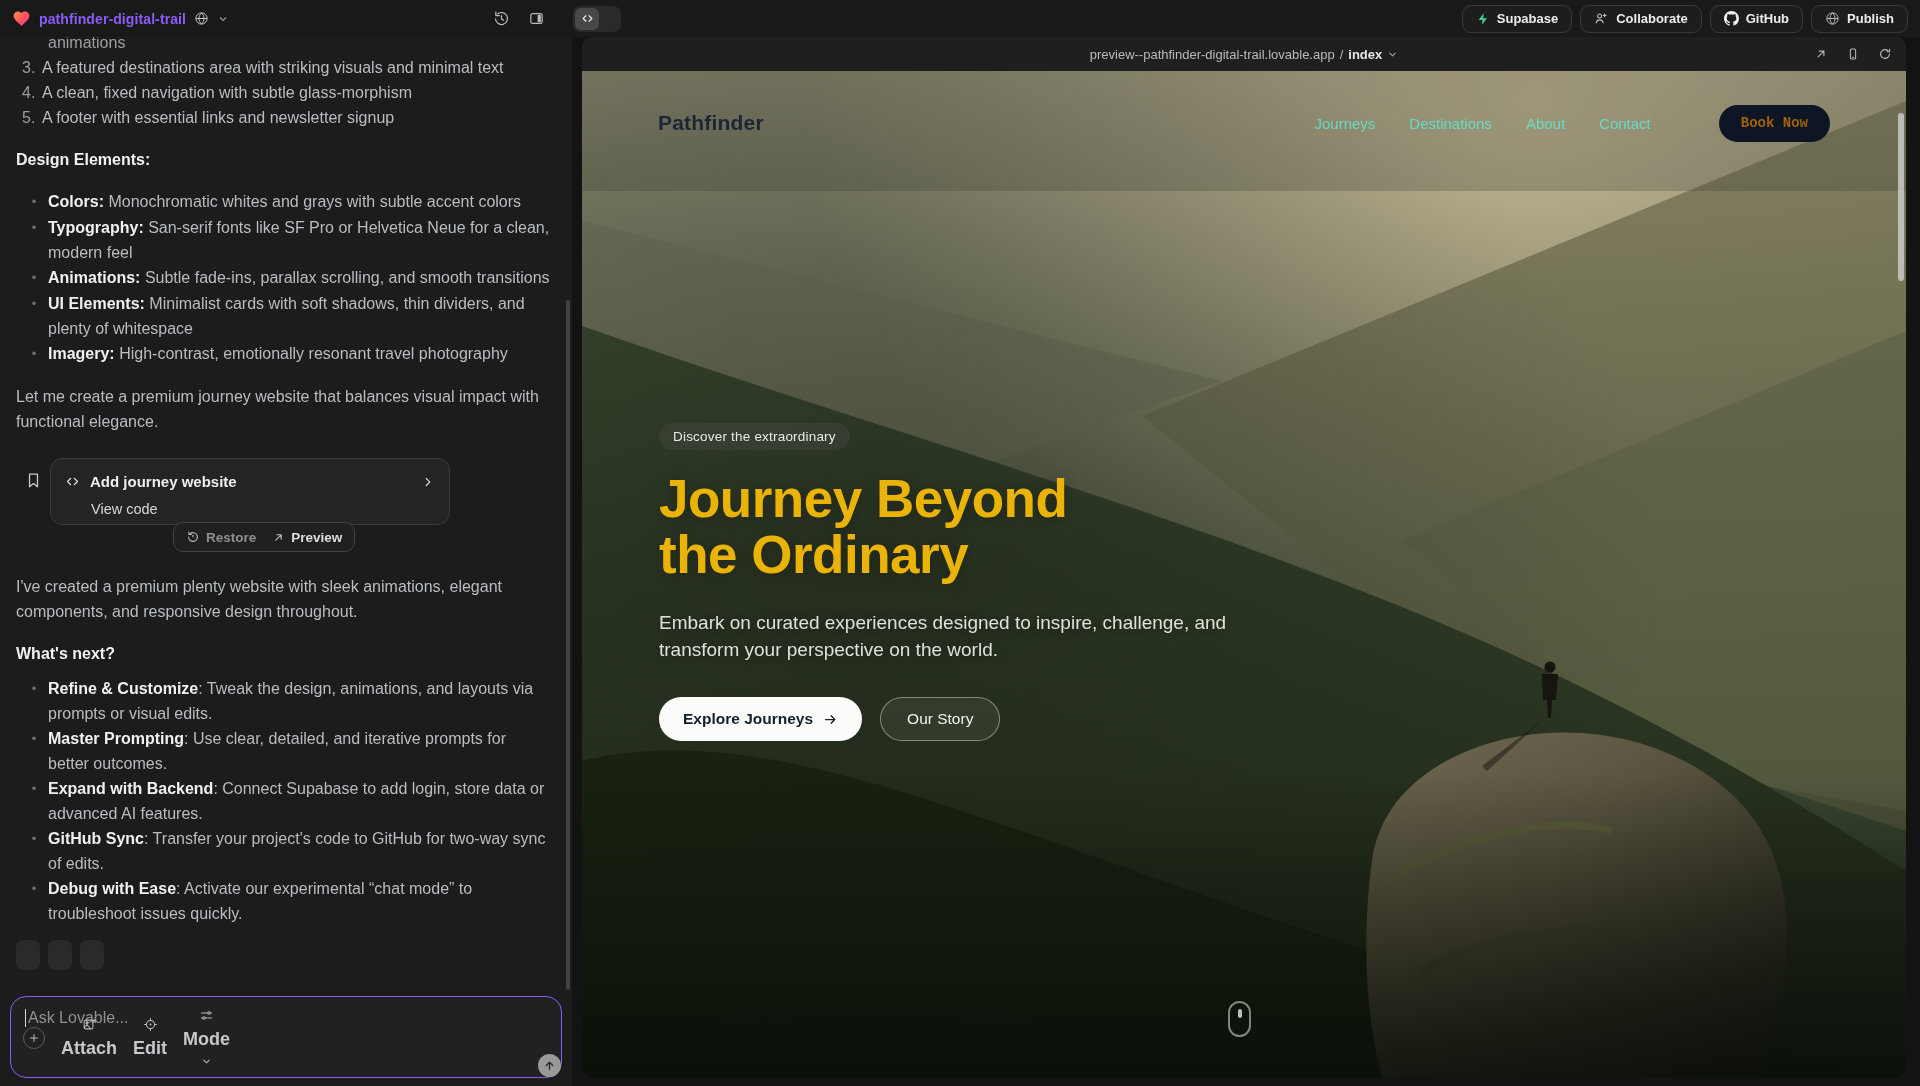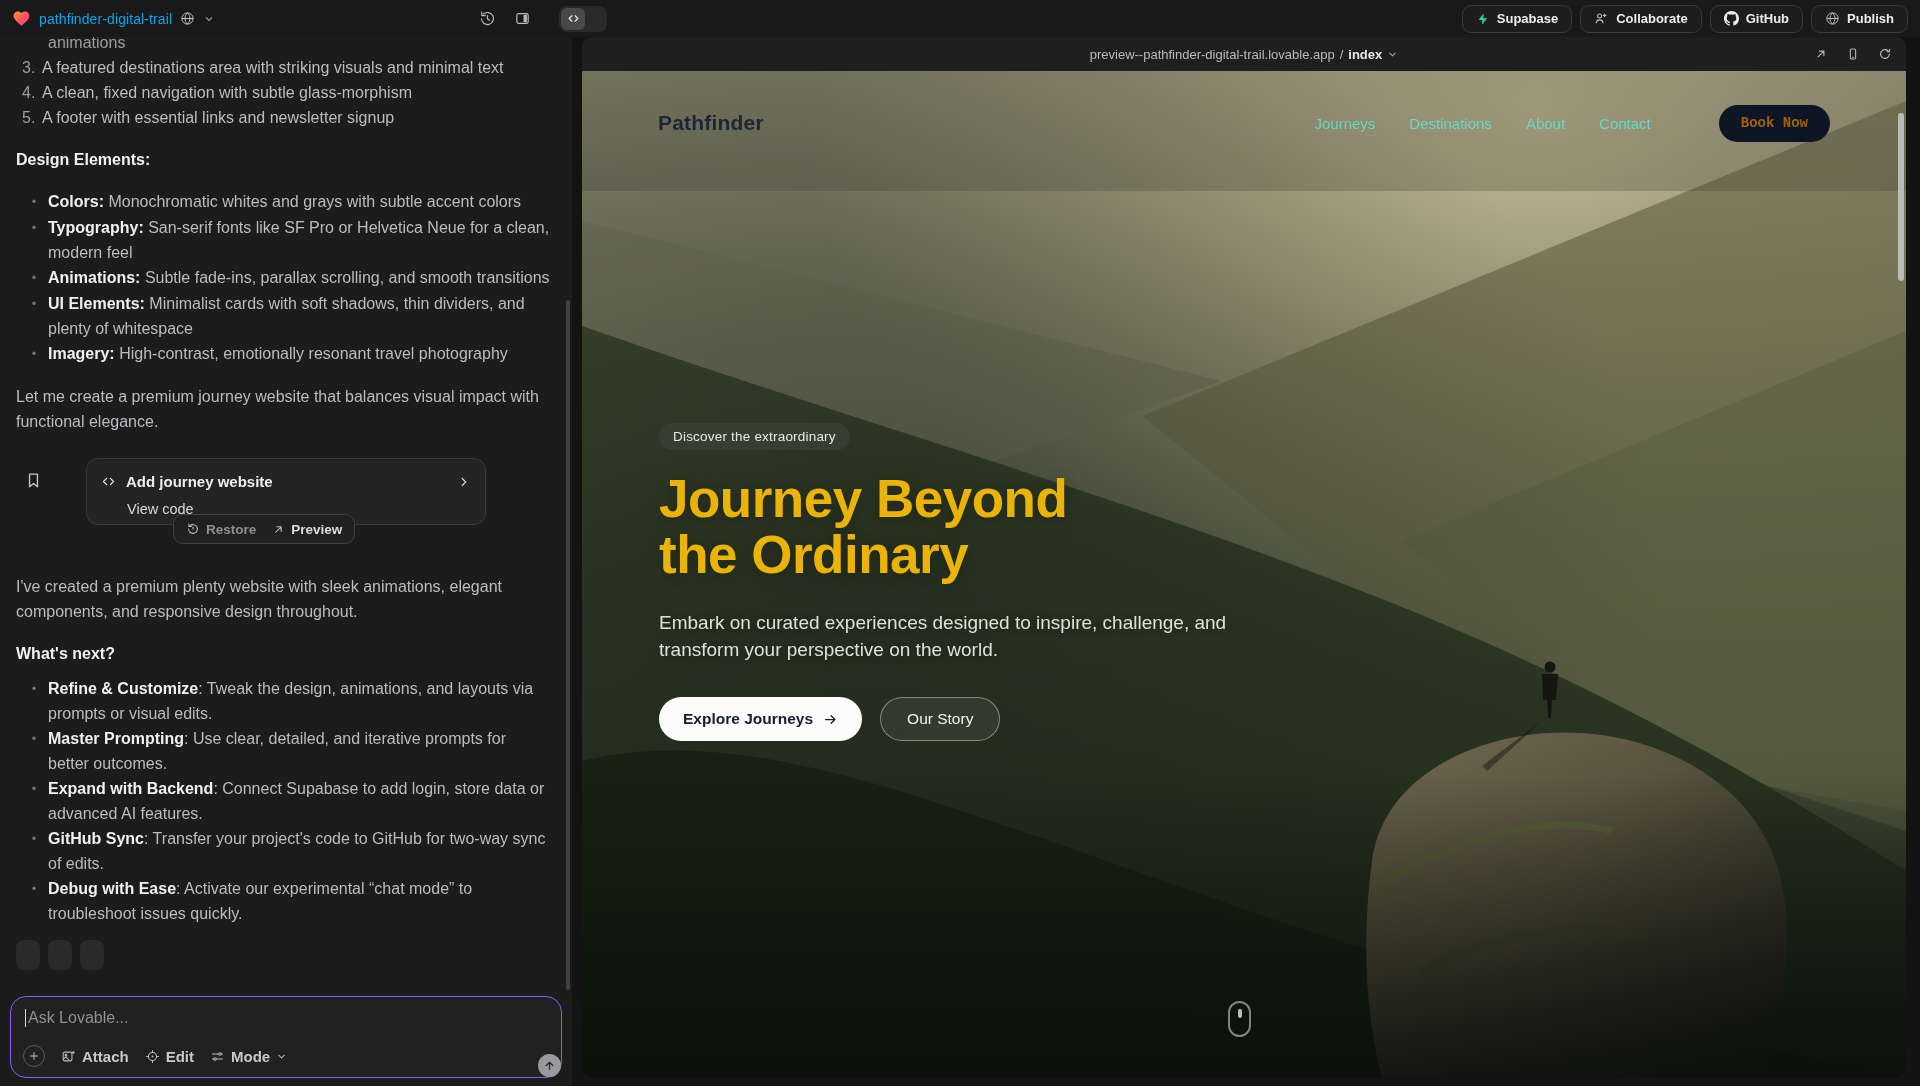--- a/index.html
+++ b/index.html
@@ -4,21 +4,21 @@
 <style>
   * { margin:0; padding:0; box-sizing:border-box; }
   html,body { width:1920px; height:1086px; background:#131314; overflow:hidden;
     font-family:"Liberation Sans","DejaVu Sans",sans-serif; }
   .app { position:relative; width:1920px; height:1086px; }
 
   
   .topbar { position:absolute; top:0; left:0; right:0; height:37px; background:#19191a;
     display:flex; align-items:center; padding:0 12px; }
   .proj { display:flex; align-items:center; gap:8px; }
-  .proj-name { color:#0ea5e9; font-size:14px; font-weight:400; letter-spacing:.1px; }
+  .proj-name { color:#8b5cf6; font-size:14px; font-weight:700; letter-spacing:.1px; }
   .icon { display:inline-flex; align-items:center; justify-content:center; color:#b9babc; }
   .icon svg { display:block; }
   .tb-iconbtn { background:none; border:none; color:#c6c7c9; cursor:pointer; padding:4px; border-radius:6px; display:inline-flex; }
   .tb-left-icons { display:flex; align-items:center; gap:10px; margin-left:260px; }
   .code-toggle { margin-left:14px; width:48px; height:26px; background:#2a2a2b; border-radius:8px; display:flex; align-items:center; padding:2px; }
   .code-knob { width:24px; height:22px; background:#48484a; border-radius:6px; display:flex; align-items:center; justify-content:center; color:#e8e8e8; }
   .tb-actions { margin-left:auto; display:flex; gap:8px; }
   .tb-btn { display:flex; align-items:center; gap:7px; height:28px; padding:0 13px;
     background:#1d1d1e; border:1px solid #3a3a3c; border-radius:9px; color:#ececed;
     font-size:13px; font-weight:600; cursor:pointer; }
@@ -34,41 +34,41 @@
   .sec-h { color:#eef0f2; font-weight:700; margin:17px 0 17px; }
   .ulrow { display:flex; }
   .ulrow .dot { width:32px; flex:none; color:#6e7control275; text-align:center; }
   .ulrow .dot::before { content:"•"; color:#6f7276; font-size:13px; position:relative; top:-1px; left:2px; }
   .ulrow .utext { flex:1; }
   .para { margin-top:17px; }
 
   .toolblock { position:relative; margin:24px 0 0 0; height:95px; }
   .bookmark { position:absolute; left:8px; top:13px; color:#c7c8ca; }
   .tool-card { position:absolute; left:34px; top:0; width:400px; height:67px;
-    background:#242425; border:1px solid #3a3a3c; border-radius:12px; padding:10px 14px; cursor:pointer;margin-left:36px; }
+    background:#242425; border:1px solid #3a3a3c; border-radius:12px; padding:10px 14px; cursor:pointer; }
   .tc-row1 { display:flex; align-items:center; gap:10px; color:#eceeef; font-size:15px; font-weight:600; }
   .tc-chev { margin-left:auto; color:#cfd0d2; }
   .tc-row2 { margin:3px 0 0 26px; color:#d6d8da; font-size:14.5px; }
-  .hover-pill { position:absolute; left:157px; top:56px; height:30px; display:flex; align-items:center; gap:16px;
+  .hover-pill { position:absolute; left:157px; top:64px; height:30px; display:flex; align-items:center; gap:16px;
     background:#202021; border:1px solid #424244; border-radius:10px; padding:0 12px; }
   .hp-item { display:flex; align-items:center; gap:6px; font-size:13.5px; font-weight:600; cursor:pointer; }
   .hp-restore { color:#8d9093; } .hp-preview { color:#dcdedf; }
 
   .chips { display:flex; gap:8px; margin-top:14px; }
   .chip { display:flex; align-items:center; gap:7px; height:30px; padding:0 12px; background:#2a2a2b;
     border:none; border-radius:8px; color:#d2d4d6; font-size:13px; font-weight:600; cursor:pointer; }
 
   .composer { position:absolute; left:10px; right:10px; bottom:8px; height:82px;
     background:#212122; border:1px solid #8b5cf6; border-radius:16px; padding:12px 14px; }
   .placeholder { color:#8d9094; font-size:16px; border-left:1px solid #d8d8d8; padding-left:2px; }
   .composer-row { position:absolute; left:12px; right:12px; bottom:10px; display:flex; align-items:center; gap:16px; }
   .c-circle { width:22px; height:22px; border-radius:50%; border:1px solid #5a5a5c; color:#c3c5c7;
     background:none; display:flex; align-items:center; justify-content:center; cursor:pointer; }
-  .c-item { display:flex; align-items:center; gap:6px; color:#c6c9cc; font-size:15px; font-weight:600;
-    background:none; border:none; cursor:pointer; }
+  .c-item { display:flex; align-items:center; gap:6px; color:#c6c9cc; font-size:18px; font-weight:600;
+    background:none; border:none; cursor:pointer;flex-direction:column; }
   .send { position:absolute; right:0; bottom:0; width:23px; height:23px; border-radius:50%;
     background:#98999b; border:none; color:#242425; display:flex; align-items:center; justify-content:center; cursor:pointer; }
   .chat-scrollbar { position:absolute; right:2px; top:263px; width:4px; height:690px; background:#414143; border-radius:2px; }
 
   
   .pane { position:absolute; left:582px; top:37px; width:1324px; height:1041px;
     background:#1f1f20; border-radius:10px; overflow:hidden; }
   .pane-header { height:34px; display:flex; align-items:center; justify-content:center; position:relative;
     color:#b9babc; font-size:13px; }
   .pane-url { display:flex; align-items:center; gap:5px; }

